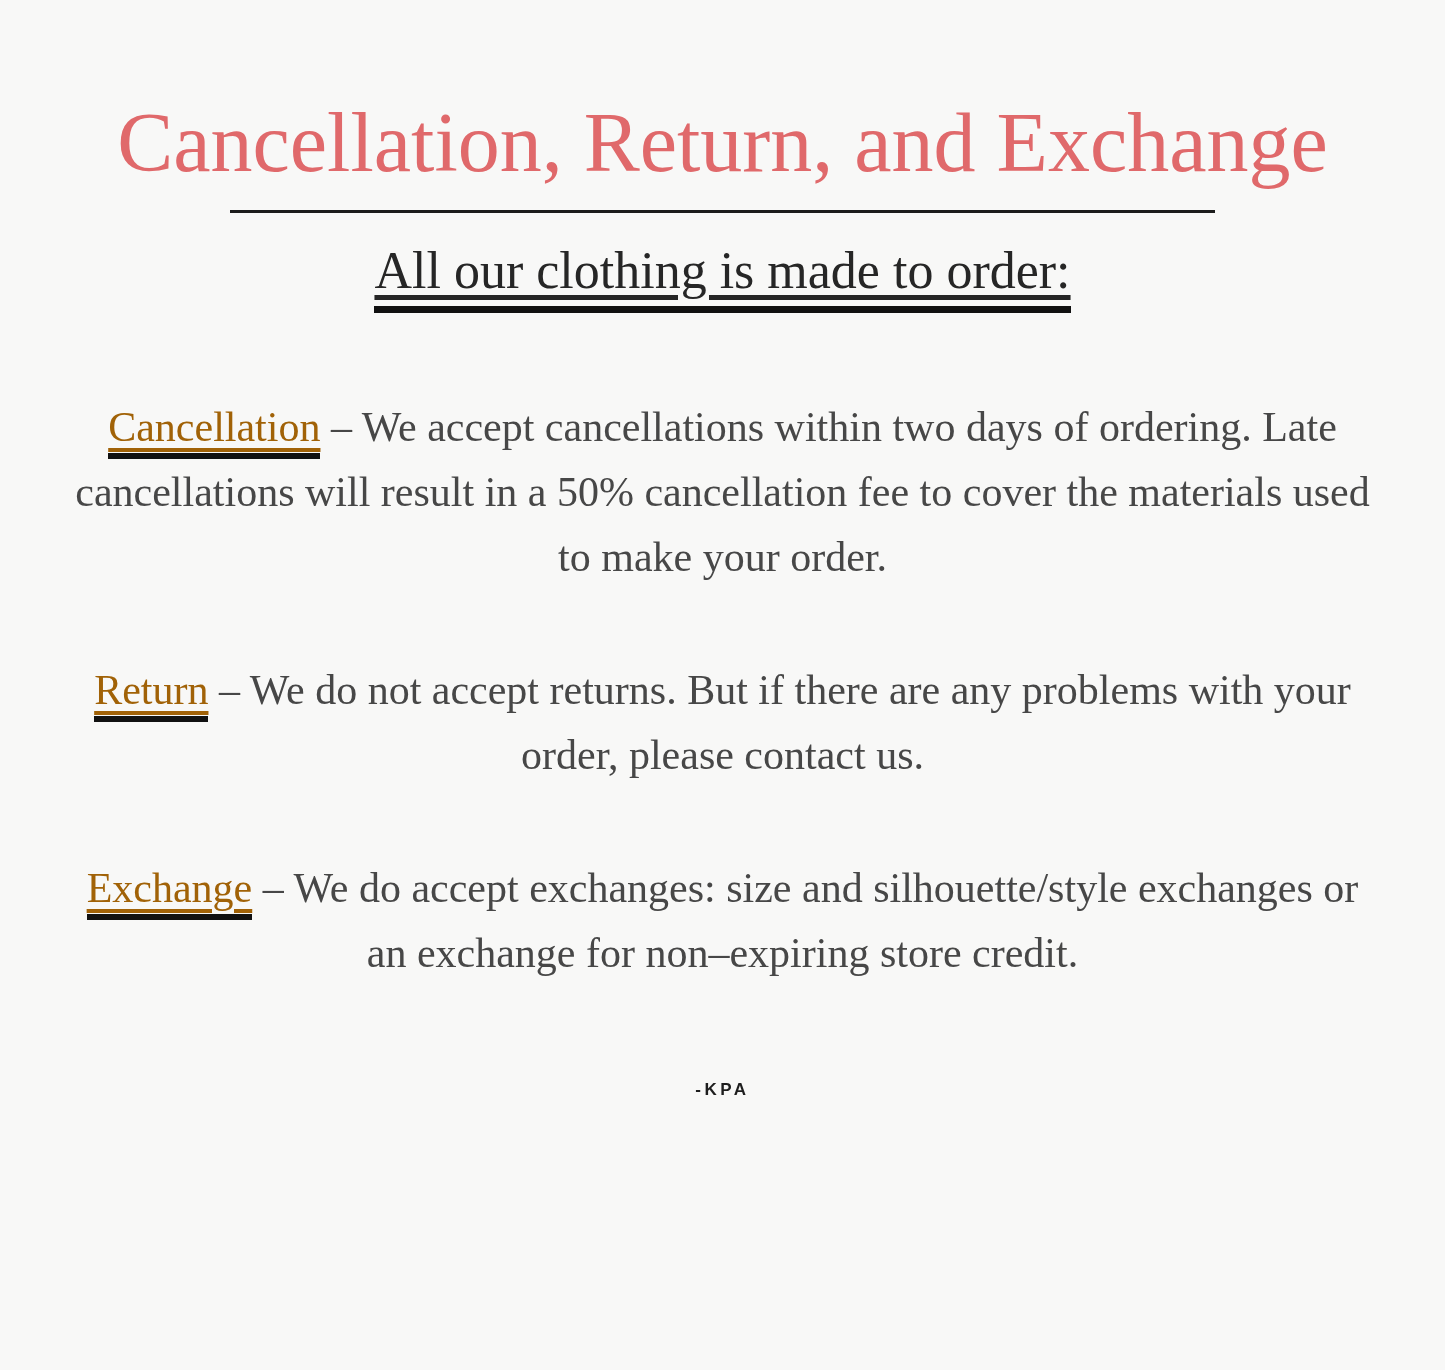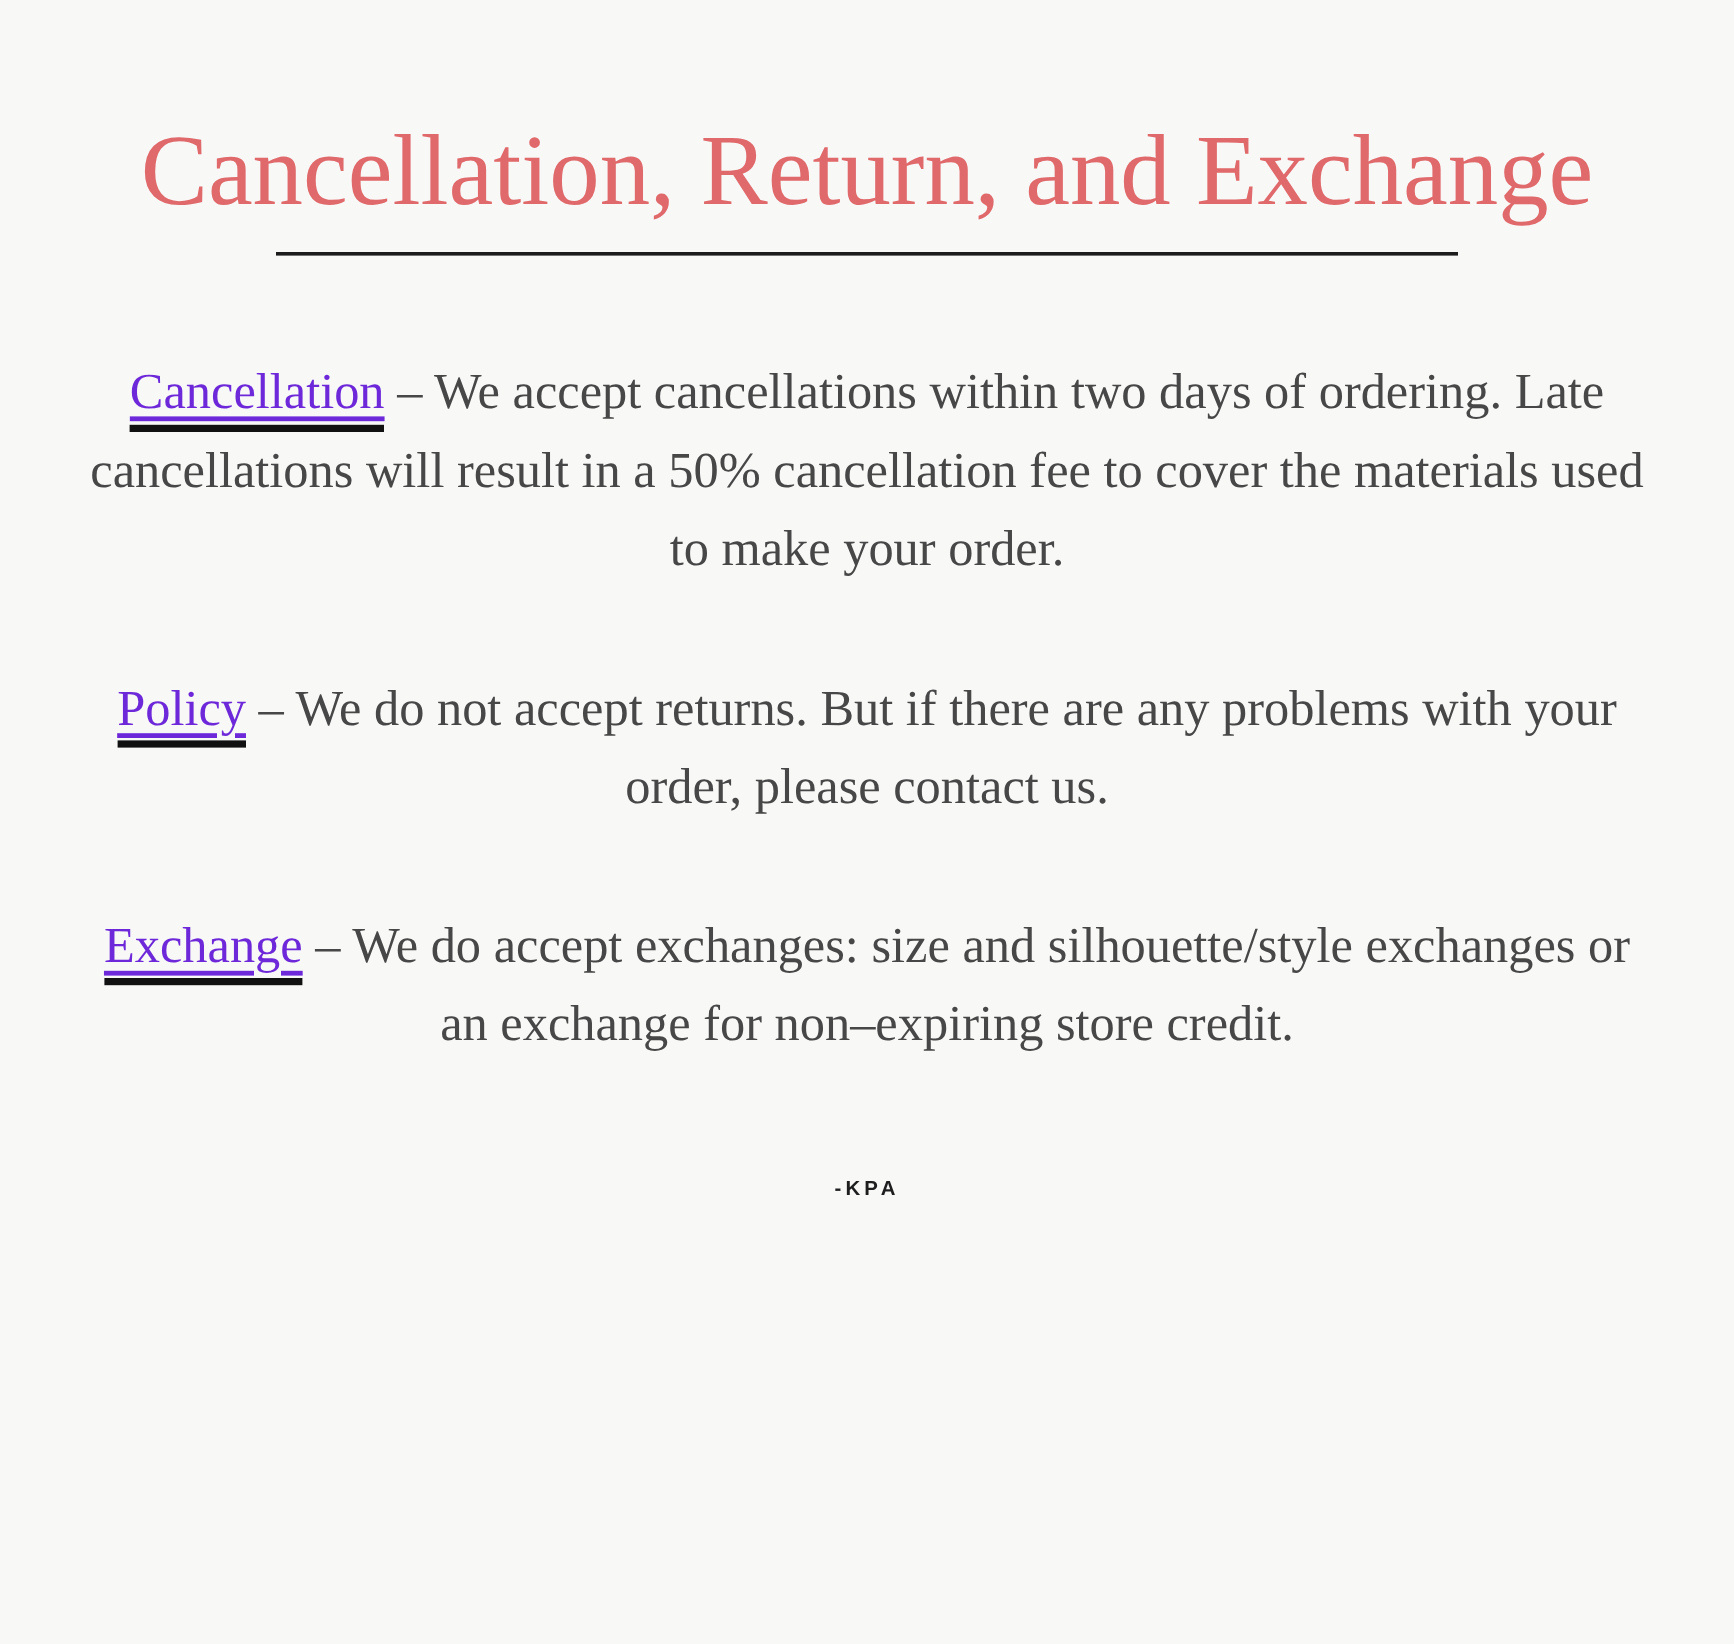--- a/index.html
+++ b/index.html
@@ -57,21 +57,21 @@
   .section {
     margin: 0;
     max-width: 1300px;
     font-size: 42px;
     line-height: 1.55;
     color: #474747;
   }
   .section .keyword {
     border-bottom-width: 6px;
     padding-bottom: 3px;
-    color: #6d28d9;
+    color: #a16207;
   }
   .section-first { margin-top: 82px; }
   .section-next  { margin-top: 68px; }
   .footer {
     margin-top: 88px;
     font-family: "Liberation Sans", sans-serif;
     font-size: 17px;
     font-weight: 700;
     letter-spacing: 3.5px;
     line-height: 1.9;
@@ -82,28 +82,31 @@
 <body>
 
 <div class="poster">
 
   <h1 class="title">
     <span class="title-line">Cancellation, Return, and Exchange</span>
   </h1>
 
   <div class="divider"></div>
 
+  <h2 class="subtitle">
+    <span class="underlined">All our clothing is made to order:</span>
+  </h2>
 
   <p class="section section-first">
     <span class="underlined keyword">Cancellation</span>
     <span>– We accept cancellations within two days of ordering. Late cancellations will result in a 50% cancellation fee to cover the materials used to make your order.</span>
   </p>
 
   <p class="section section-next">
-    <span class="underlined keyword">Policy</span>
+    <span class="underlined keyword">Return</span>
     <span>– We do not accept returns. But if there are any problems with your order, please contact us.</span>
   </p>
 
   <p class="section section-next">
     <span class="underlined keyword">Exchange</span>
     <span>– We do accept exchanges: size and silhouette/style exchanges or an exchange for non–expiring store credit.</span>
   </p>
 
   <div class="footer">
     <div>-KPA</div>

